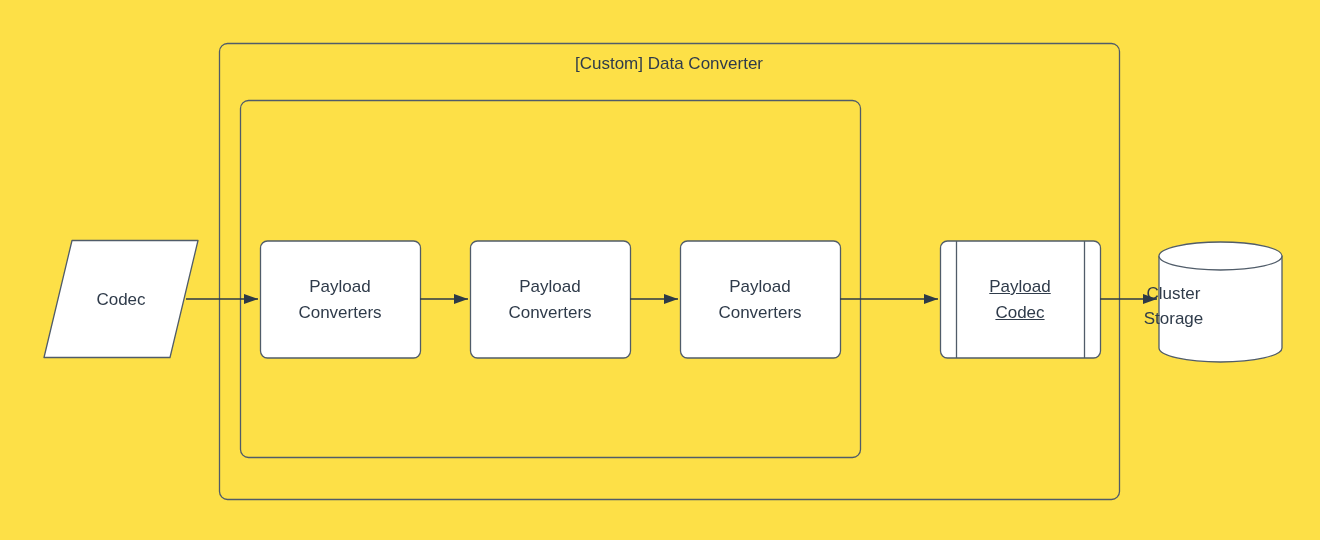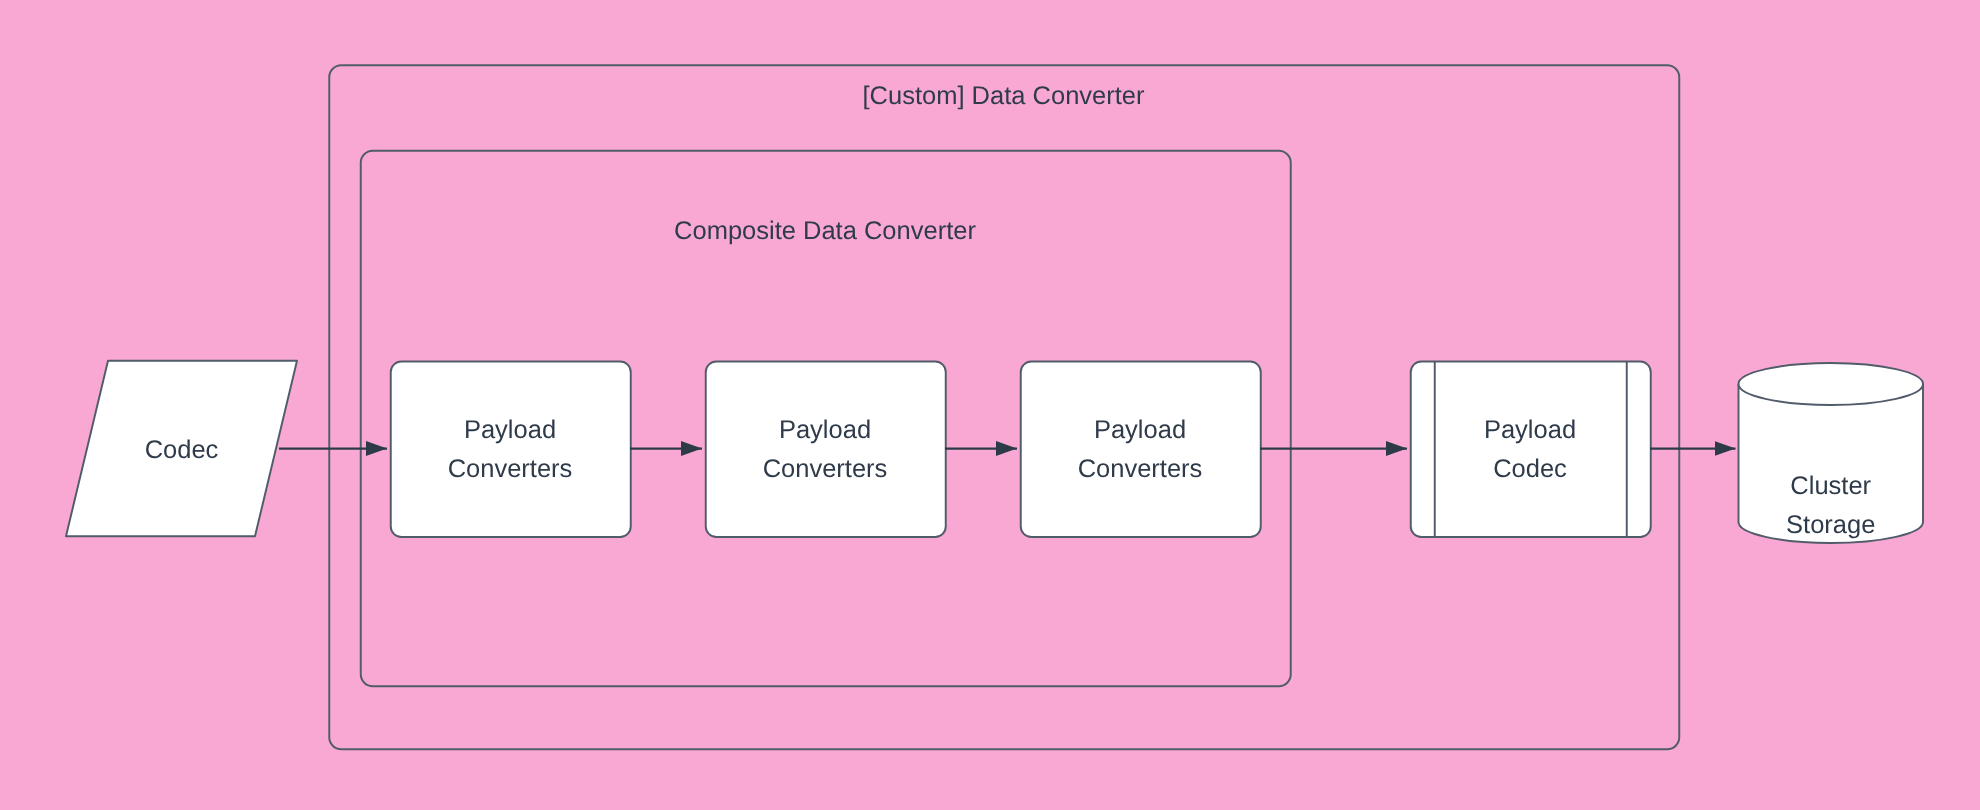--- a/index.html
+++ b/index.html
@@ -4,21 +4,21 @@
 <style>
   html, body {
     margin: 0;
     padding: 0;
     background: #ffffff;
   }
   .canvas {
     position: relative;
     width: 1320px;
     height: 540px;
-    background: #f9a8d4;
+    background: #fde047;
     font-family: "Liberation Sans", sans-serif;
     color: #2f3b4a;
     overflow: hidden;
   }
   .canvas svg {
     position: absolute;
     left: 0;
     top: 0;
   }
   .shape {
@@ -92,37 +92,36 @@
 
     <line class="edge" x1="186" y1="299" x2="258" y2="299" marker-end="url(#arrowhead)"></line>
     <line class="edge" x1="420" y1="299" x2="468" y2="299" marker-end="url(#arrowhead)"></line>
     <line class="edge" x1="630" y1="299" x2="678" y2="299" marker-end="url(#arrowhead)"></line>
     <line class="edge" x1="840" y1="299" x2="938" y2="299" marker-end="url(#arrowhead)"></line>
     <line class="edge" x1="1100" y1="299" x2="1157" y2="299" marker-end="url(#arrowhead)"></line>
   </svg>
 
   <div class="title-label" style="left:219px; top:52px; width:900px;">[Custom] Data Converter</div>
 
-  <div class="title-label" style="left:240px; top:142px; width:620px;">Composite Data Converter</div>
 
   <div class="label" style="left:44px; top:241px; width:154px; height:117px;">Codec</div>
 
   <div class="label" style="left:260px; top:241px; width:160px; height:117px;">
     <span style="width:120px;">Payload Converters</span>
   </div>
 
   <div class="label" style="left:470px; top:241px; width:160px; height:117px;">
     <span style="width:120px;">Payload Converters</span>
   </div>
 
   <div class="label" style="left:680px; top:241px; width:160px; height:117px;">
     <span style="width:120px;">Payload Converters</span>
   </div>
 
-  <div class="label" style="left:956px; top:241px; width:128px; height:117px;">
+  <div class="label" style="left:956px; top:241px; width:128px; height:117px;text-decoration:underline;">
     <span style="width:90px;">Payload Codec</span>
   </div>
 
-  <div class="label" style="left:1159px; top:250px; width:123px; height:112px;align-items:flex-end;">
+  <div class="label" style="left:1112px; top:250px; width:123px; height:112px;">
     <span style="width:80px;">Cluster Storage</span>
   </div>
 
 </div>
 
 </body></html>

